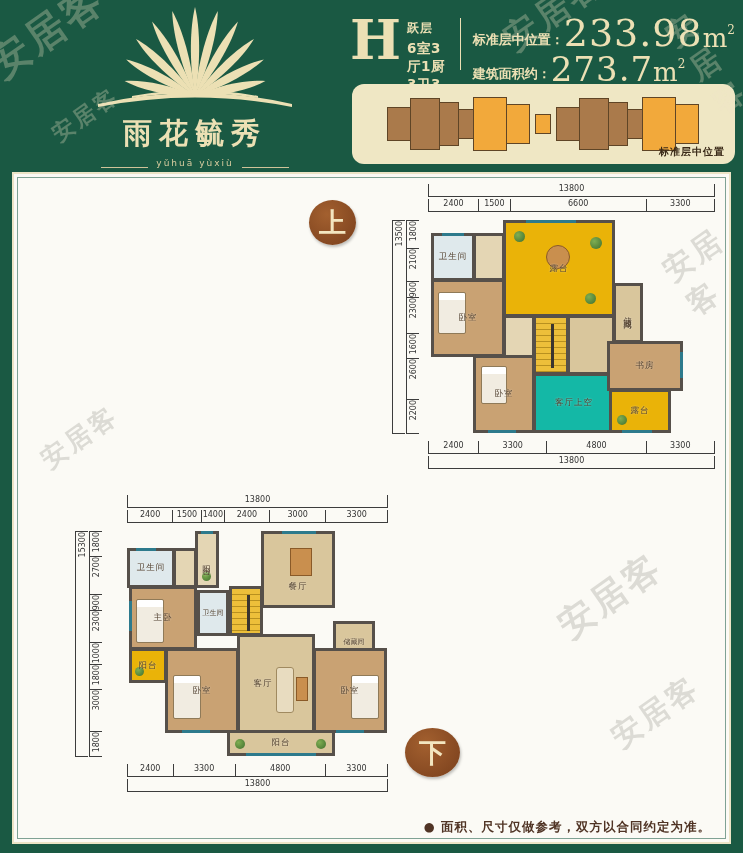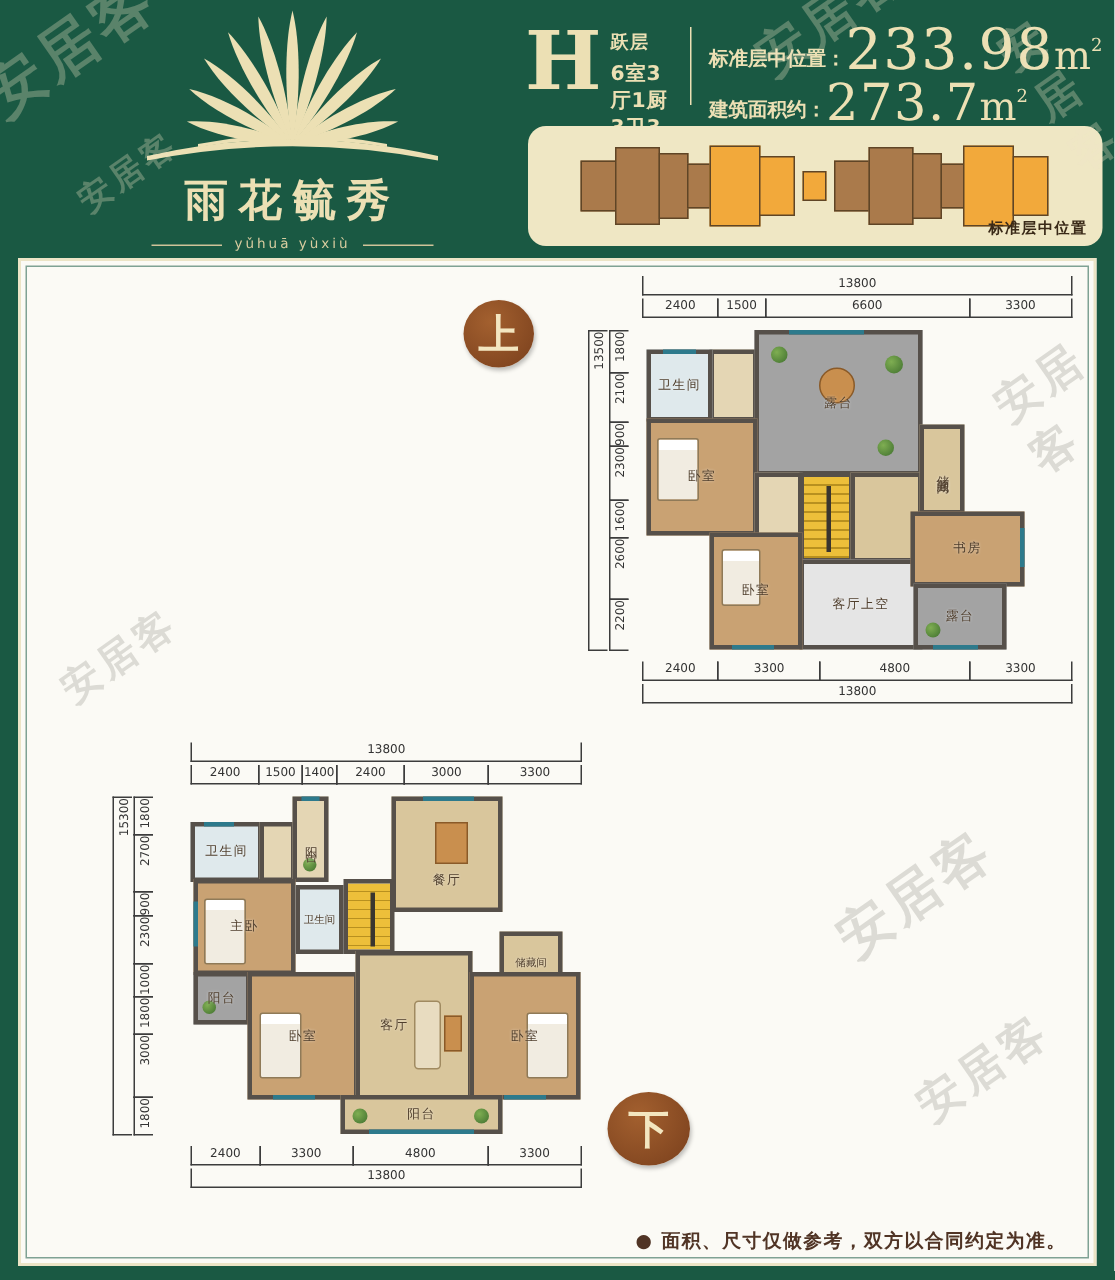--- a/index.html
+++ b/index.html
@@ -6,21 +6,21 @@
   #page{
     position:relative; width:743px; height:853px; overflow:hidden;
     background:#1a5943;
     font-family:"DejaVu Sans","Liberation Sans",sans-serif;
     -webkit-font-smoothing:antialiased;
   }
   .abs{position:absolute;}
   
   #logo-box{left:55px; top:4px; width:280px; height:162px; text-align:center; color:#ece0b4;}
   #logo-name{margin-top:2px; font-size:29px; font-weight:bold; letter-spacing:7px; color:#ece0b4;}
-  #logo-pinyin-row{display:flex; align-items:center; margin:4px 46px 0 46px;}
+  #logo-pinyin-row{display:flex; align-items:flex-end; margin:4px 46px 0 46px;}
   #logo-pinyin-row .pline{flex:1; border-top:1px solid #cfc399; height:0;}
   #logo-pinyin{font-size:9px; letter-spacing:2px; padding:0 8px; color:#d9cda0;}
   #unit-info{left:350px; top:14px; width:385px; display:flex; align-items:flex-start; color:#ece0b4;}
   #unit-letter{font-family:"DejaVu Serif","Liberation Serif",serif; font-size:54px; line-height:52px; font-weight:bold;}
   #unit-type-col{margin-left:6px; margin-top:6px;}
   #unit-type{font-size:12px; font-weight:bold; letter-spacing:1px;}
   #unit-layout{font-size:13.5px; font-weight:bold; border-bottom:2px solid #ece0b4; padding-bottom:3px; margin-top:3px; letter-spacing:0.5px;}
   #unit-divider{width:2px; height:52px; background:#ece0b4; margin:4px 12px 0 12px;}
   .area-row{display:flex; align-items:flex-end; line-height:1;}
   .area-label{font-size:13px; font-weight:bold; padding-bottom:6px; white-space:nowrap;}
@@ -45,23 +45,23 @@
   .dimh .seg span{font-size:8px; color:#333; line-height:10px; white-space:nowrap;}
   .dimv{position:absolute; display:flex; flex-direction:column; width:13px;}
   .dimv .seg{box-sizing:border-box; border-top:1px solid #3c3c3c; border-bottom:1px solid #3c3c3c; border-left:1px solid #3c3c3c; margin-bottom:-1px; display:flex; align-items:flex-start; justify-content:center;}
   .dimv .seg span{writing-mode:vertical-rl; transform:rotate(180deg); font-size:8px; color:#333; white-space:nowrap;}
   
   .plan{position:absolute;}
   .room{position:absolute; box-sizing:border-box; border:3px solid #56504a; display:flex; align-items:center; justify-content:center; font-size:8.5px; color:#4f3e2c; letter-spacing:1px;}
   .r-wood{background:#c9a273;}
   .r-tan{background:#d9c69c;}
   .r-ltan{background:#e4d6b4;}
-  .r-green{background:#a3a3a3;}
+  .r-green{background:#eab308;}
   .r-bath{background:#dfe9ec;}
-  .r-void{background:#e5e5e5;align-items:center;}
+  .r-void{background:#14b8a6;align-items:center;}
   .r-kitchen{background:repeating-linear-gradient(45deg,#ddceab 0 6px,#d2c29c 6px 12px);}
   .r-stairs{background:repeating-linear-gradient(180deg,#edbf3a 0 5px,#b8901f 5px 6px);}
   .vlabel{writing-mode:vertical-rl; letter-spacing:2px;}
   .room .lbl{position:relative; z-index:2; text-shadow:0 0 2px rgba(255,255,255,.6);}
   .win{position:absolute; background:#2d7a8c; z-index:1;}
   .bed{position:absolute; background:linear-gradient(180deg,#ffffff 0 7px,#f1ece1 7px); border:1px solid #8f7a58; border-radius:2px; z-index:1;}
   .sofa{position:absolute; background:#e8dcc0; border:1px solid #a08a60; border-radius:3px; z-index:1;}
   .table-round{position:absolute; border-radius:50%; background:#c98f4e; border:1px solid #8a5a28; z-index:1;}
   .table-rect{position:absolute; background:#c98f4e; border:1px solid #8a5a28; z-index:1;}
   .plant{position:absolute; border-radius:50%; background:radial-gradient(circle at 35% 35%,#7fae52,#3f6f2e); z-index:1;}

